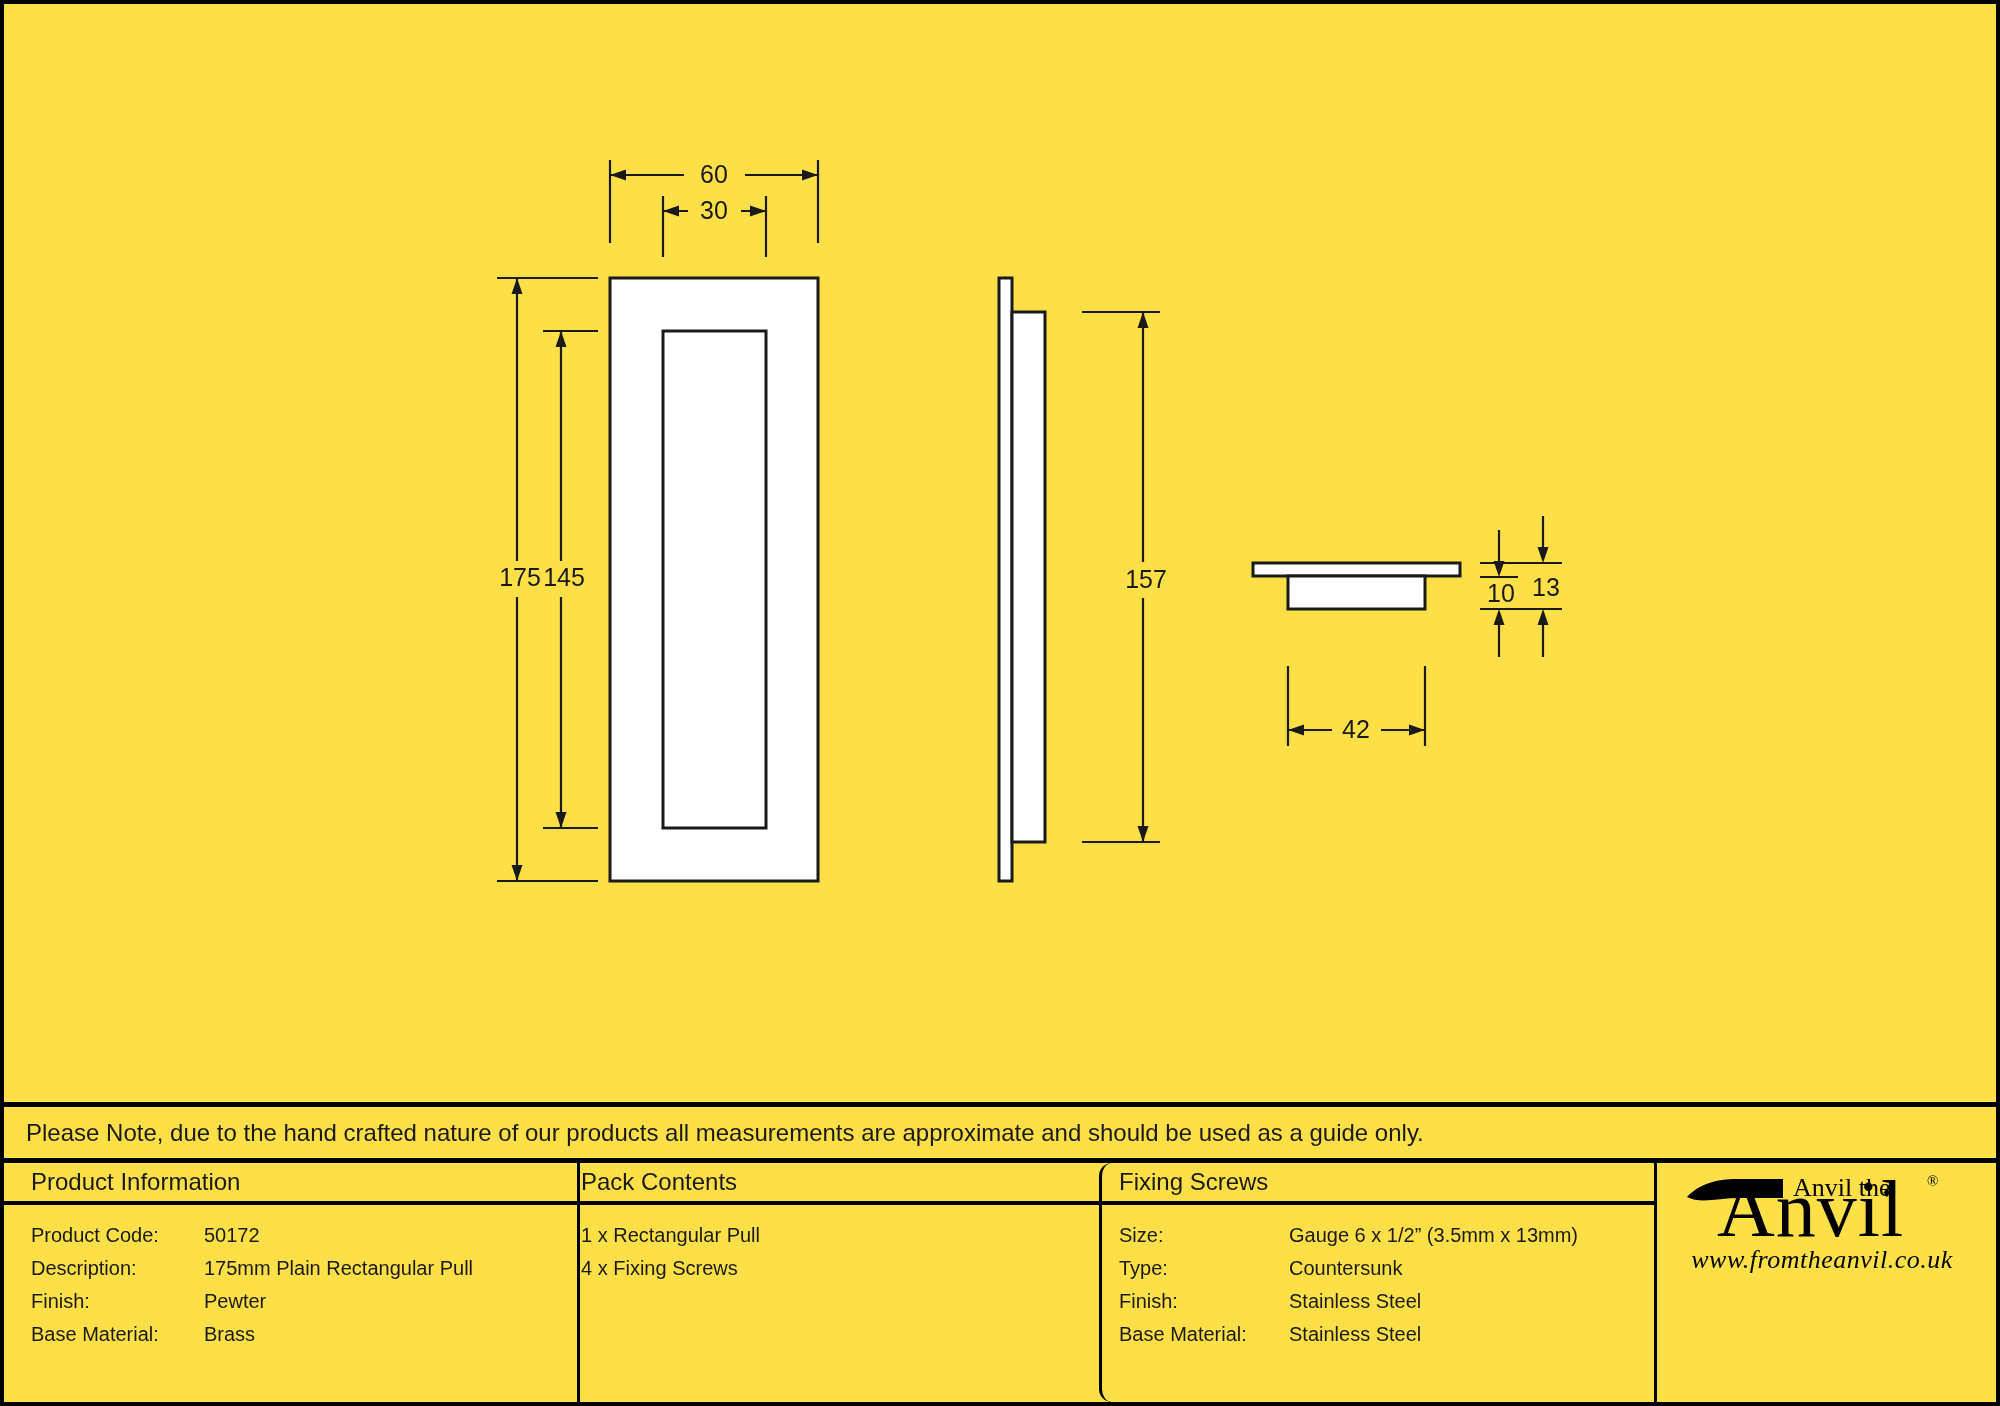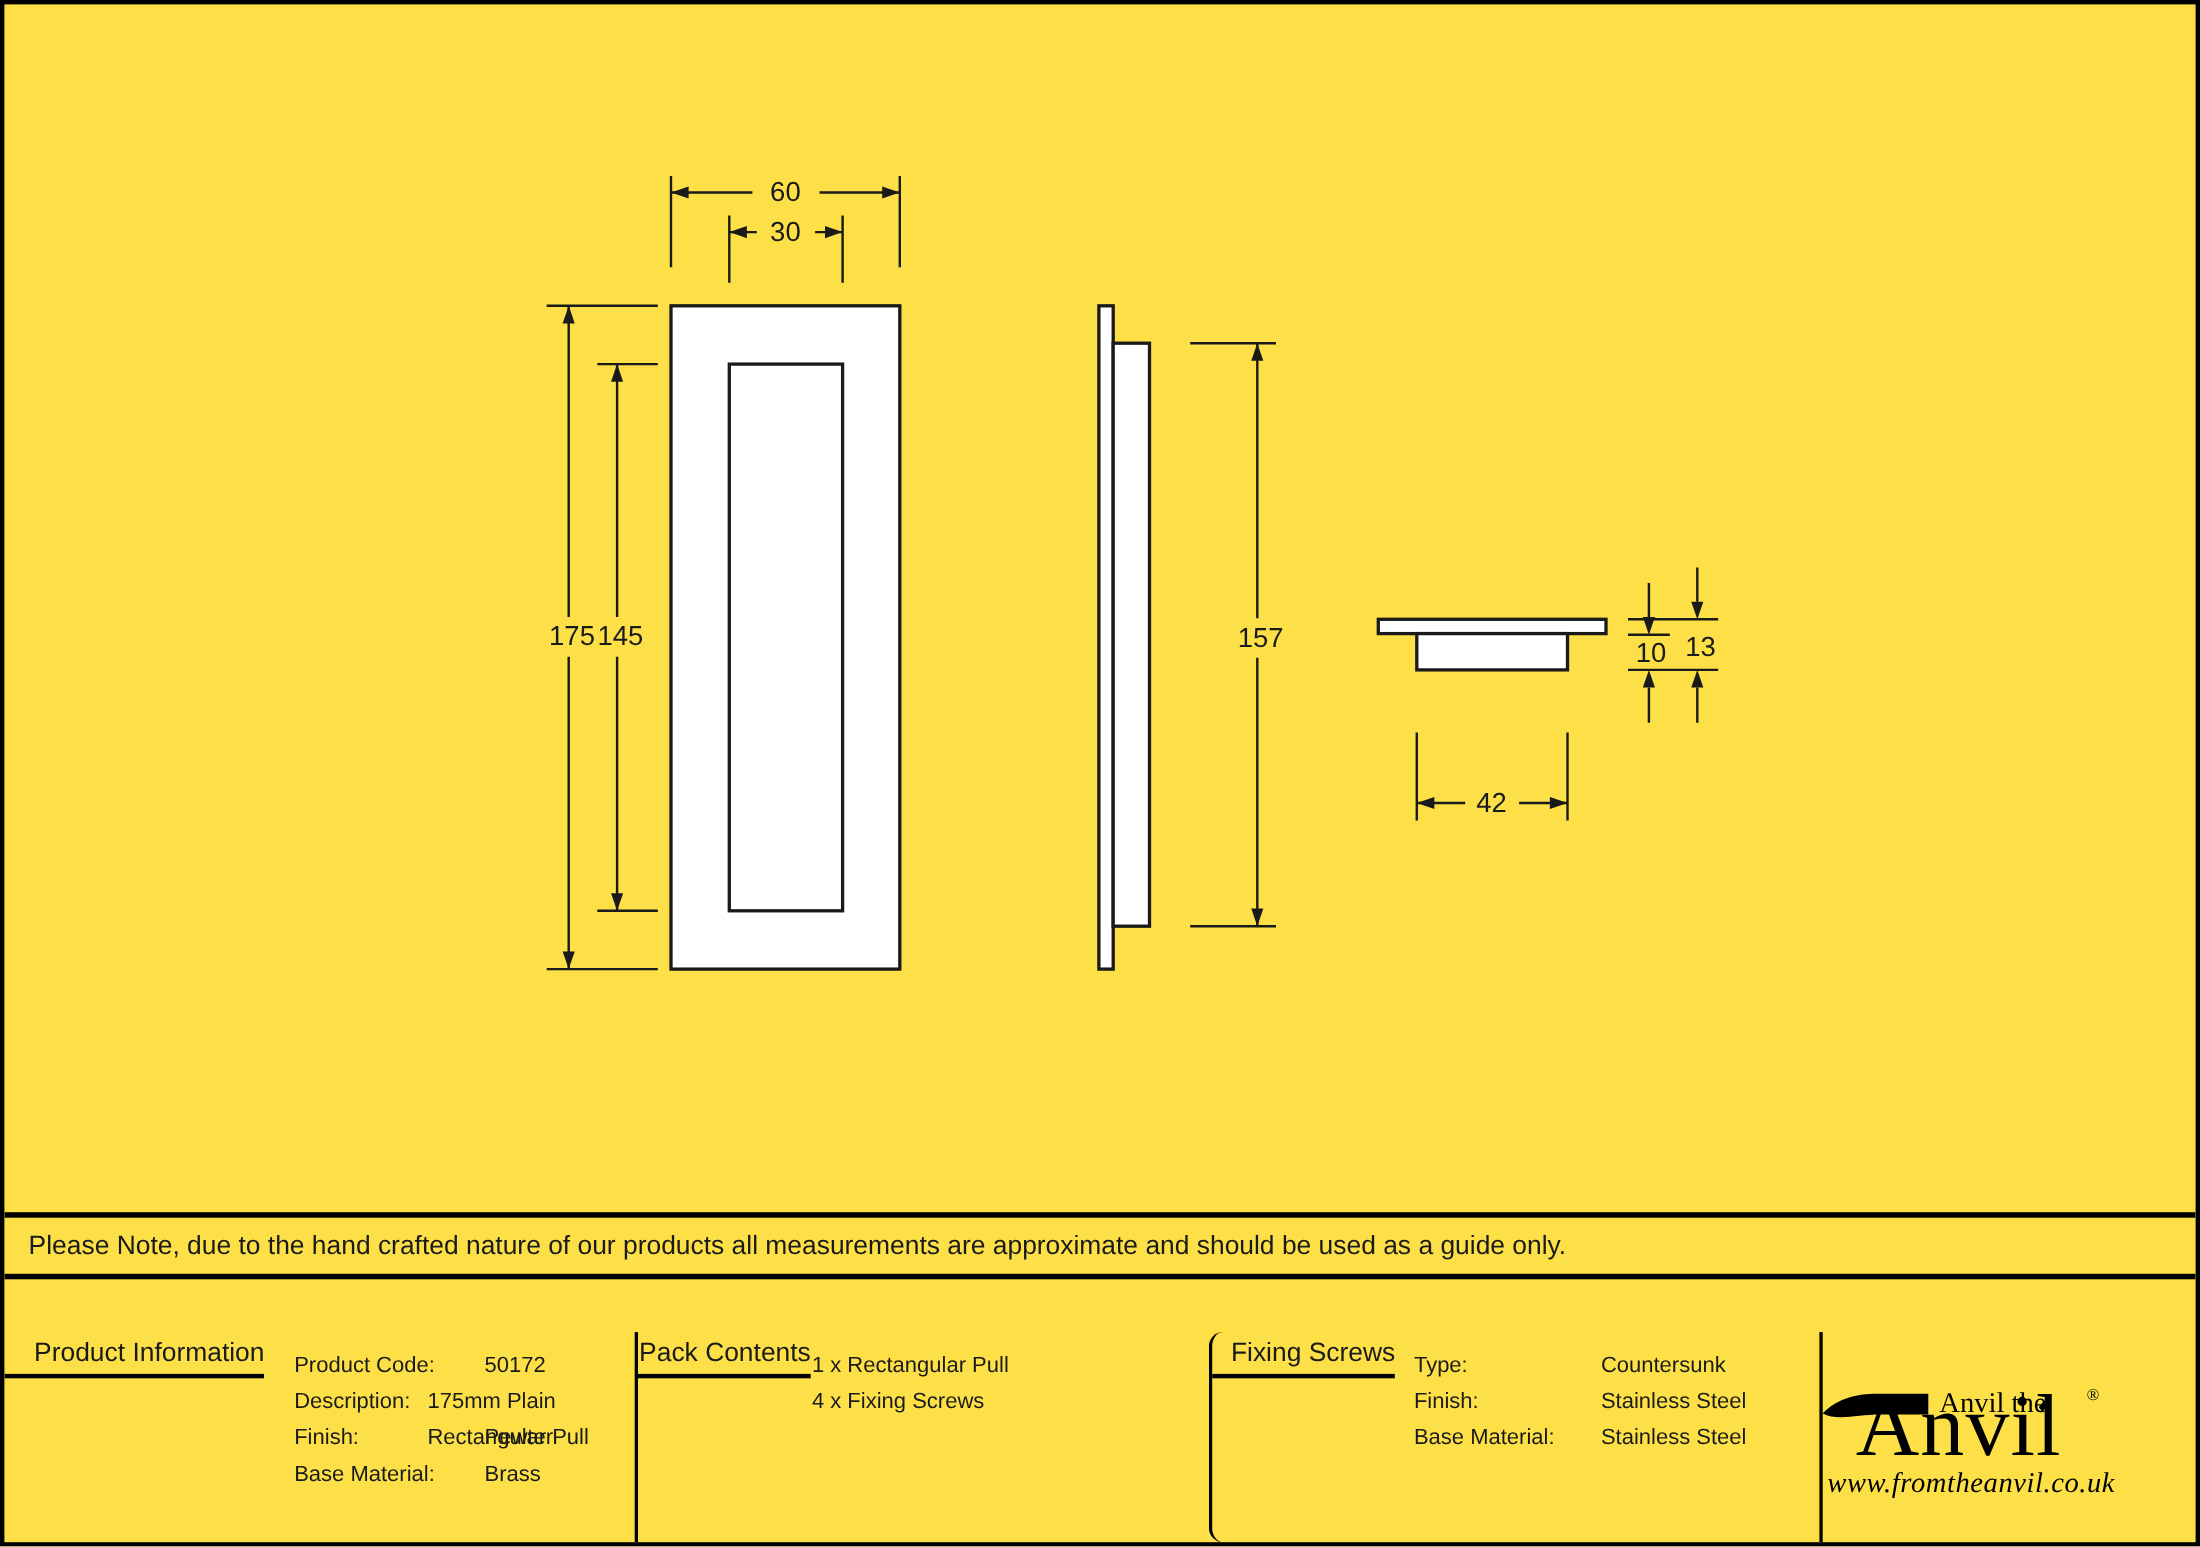--- a/index.html
+++ b/index.html
@@ -11,21 +11,21 @@
   svg.drawing{display:block;width:1992px;height:1098px;}
   svg.drawing .outline{fill:#ffffff;stroke:#1a1a1a;stroke-width:3;}
   svg.drawing .dim{stroke:#1a1a1a;stroke-width:2.2;fill:none;}
   svg.drawing .arrow{fill:#1a1a1a;stroke:none;}
   svg.drawing text{font-family:"Liberation Sans",sans-serif;font-size:25px;fill:#1a1a1a;
     text-anchor:middle;}
   .panel{display:flex;flex-direction:column;height:300px;border-top:5px solid #000;box-sizing:border-box;}
   .note-row{height:51px;border-bottom:5px solid #000;display:flex;align-items:center;
     padding-left:22px;font-size:24px;box-sizing:content-box;}
   .grid{flex:1;display:flex;min-height:0;}
-  .col{box-sizing:border-box;display:flex;flex-direction:row;margin-top:48px;}
+  .col{box-sizing:border-box;display:flex;flex-direction:column;}
   .col1{width:573px;}
   .col2{width:522px;border-left:3px solid #000;}
   .col3{width:555px;border-left:3px solid #000;border-radius:13px;}
   .col4{width:333px;border-left:3px solid #000;align-items:center;}
   .hdr{height:38px;border-bottom:4px solid #000;line-height:38px;font-size:24px;flex:0 0 auto;}
   .col1 .hdr,.col1 .cell{padding-left:27px;}
   .col2 .hdr,.col2 .cell{padding-left:1px;}
   .col3 .hdr,.col3 .cell{padding-left:17px;}
   .cell{padding-top:14px;font-size:20px;flex:1;}
   .row{height:33px;line-height:33px;display:flex;}
@@ -160,20 +160,24 @@
           <div class="row">
             <span>4 x Fixing Screws</span>
           </div>
         </div>
       </div>
 
       <div class="col col3">
         <div class="hdr">Fixing Screws</div>
         <div class="cell">
           <div class="row">
+            <span class="lbl">Size:</span>
+            <span class="val">Gauge 6 x 1/2” (3.5mm x 13mm)</span>
+          </div>
+          <div class="row">
             <span class="lbl">Type:</span>
             <span class="val">Countersunk</span>
           </div>
           <div class="row">
             <span class="lbl">Finish:</span>
             <span class="val">Stainless Steel</span>
           </div>
           <div class="row">
             <span class="lbl">Base Material:</span>
             <span class="val">Stainless Steel</span>

